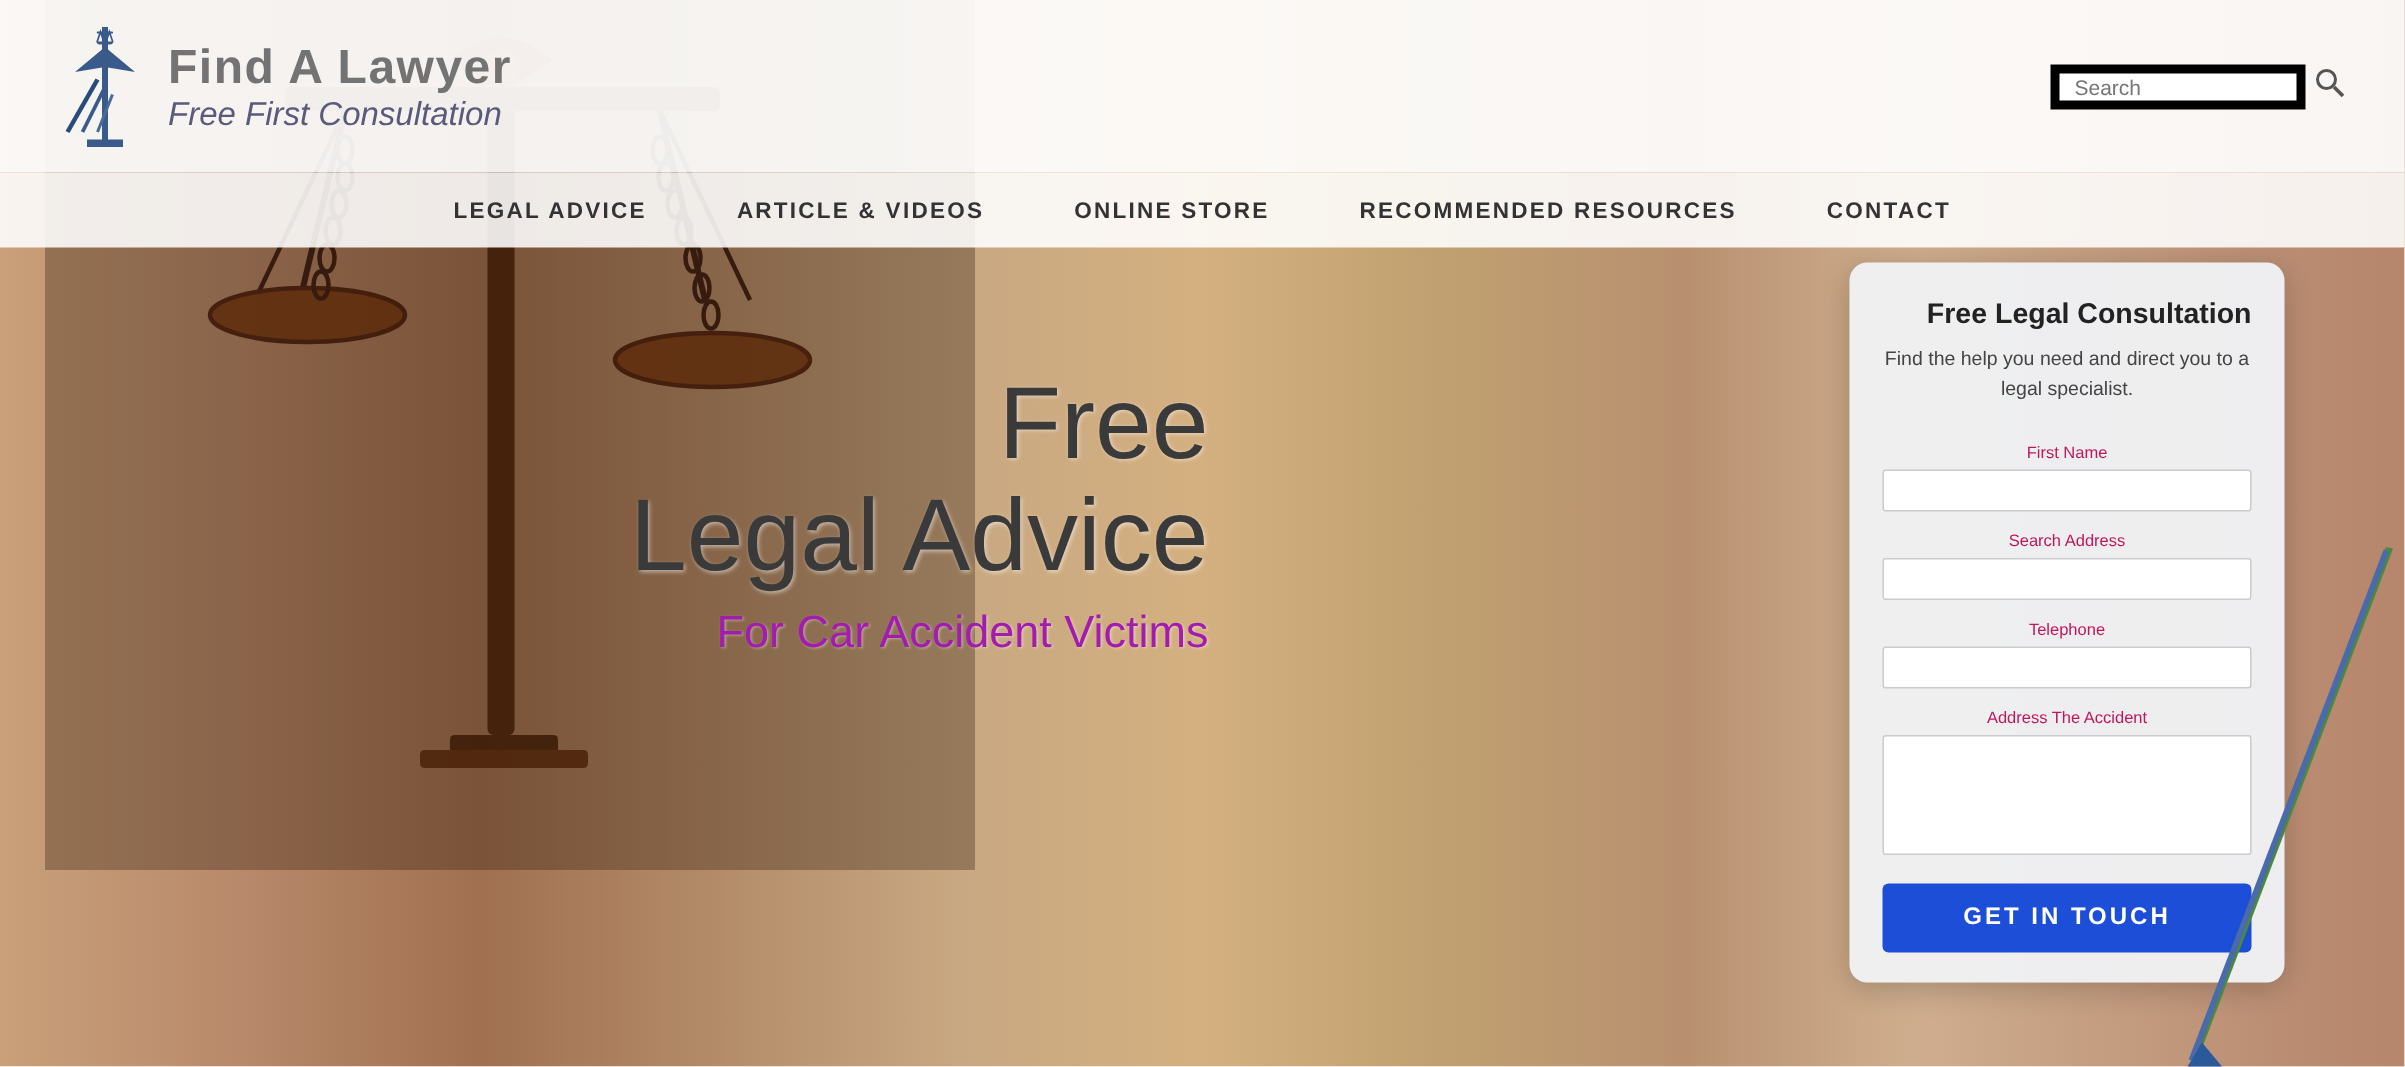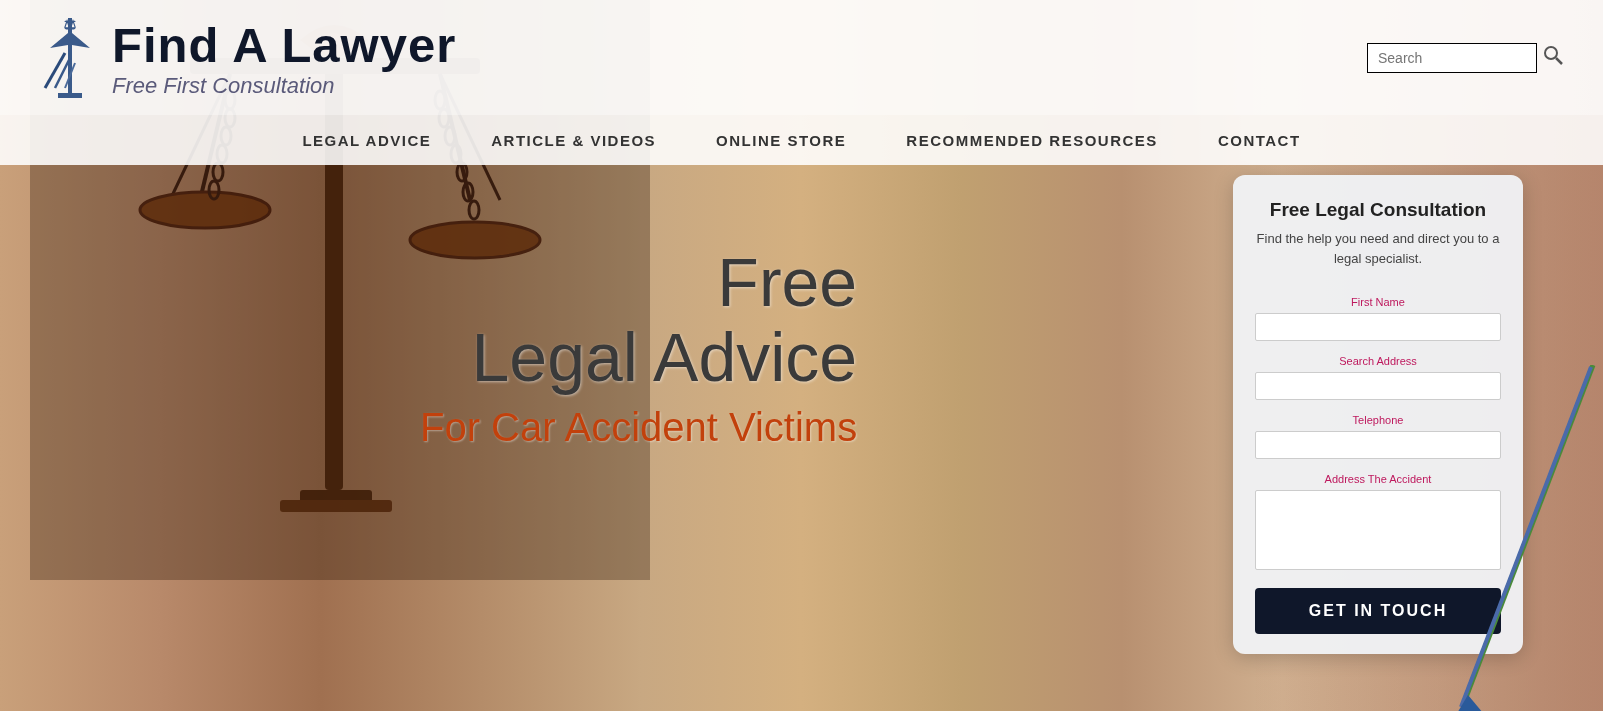--- a/index.html
+++ b/index.html
@@ -33,33 +33,33 @@
 
     .logo-icon {
       width: 60px; height: 90px; position: relative; flex-shrink: 0;
     }
 
     .logo-text {
       display: flex; flex-direction: column;
     }
 
     .logo-title {
-      font-size: 49px; font-weight: bold; color: #0f172a; letter-spacing: 1px;
+      font-size: 32px; font-weight: bold; color: #737373; letter-spacing: 1px;
     }
 
     .logo-subtitle {
       font-size: 22px; color: #5a5a7a; font-style: italic;
     }
 
     .search-area {
       display: flex; align-items: center; gap: 6px;
     }
 
     .search-input {
-      border: 1px solid #000000; padding: 5px 10px; font-size: 14px;
+      border: 6px solid #000000; padding: 5px 10px; font-size: 14px;
       width: 170px; height: 30px; outline: none;
     }
 
     .search-btn {
       background: none; border: none; cursor: pointer; font-size: 18px; color: #555;
     }
 
     
     .nav {
       position: absolute; top: 115px; left: 0; right: 0; height: 50px;
@@ -83,37 +83,37 @@
     .hero-text {
       position: absolute; left: 420px; top: 80px; text-align: right;
     }
 
     .hero-title {
       font-size: 68px; font-weight: 300; color: #3a3a3a; line-height: 1.1;
       text-shadow: 1px 1px 3px rgba(255,255,255,0.5);
     }
 
     .hero-subtitle {
-      font-size: 40px; color: #c2410c; font-weight: 300;
+      font-size: 30px; color: #a21caf; font-weight: 300;
       text-shadow: 1px 1px 2px rgba(255,255,255,0.4);
       margin-top: 10px;
     }
 
     
     .consult-card {
       position: absolute; right: 80px; top: 10px;
       width: 290px;
       background: rgba(240,242,245,0.95);
       border-radius: 12px;
       padding: 24px 22px 20px;
       box-shadow: 0 4px 20px rgba(0,0,0,0.2);
     }
 
     .card-title {
-      font-size: 19px; font-weight: bold; color: #222; text-align: center;
+      font-size: 19px; font-weight: bold; color: #222; text-align: right;
       margin-bottom: 8px;
     }
 
     .card-desc {
       font-size: 13px; color: #444; text-align: center; line-height: 1.5;
       margin-bottom: 28px;
     }
 
     .field-label {
       font-size: 11px; color: #be185d; text-align: center; margin-bottom: 5px;
@@ -125,21 +125,21 @@
       background: #fff; border-radius: 2px;
     }
 
     .field-textarea {
       width: 100%; height: 80px; border: 1px solid #ccc; padding: 6px 8px;
       font-size: 13px; margin-bottom: 14px; outline: none;
       background: #fff; border-radius: 2px; resize: none;
     }
 
     .get-in-touch-btn {
-      width: 100%; padding: 14px; background: #0f172a;
+      width: 100%; padding: 14px; background: #1d4ed8;
       color: #fff; font-size: 16px; font-weight: bold; letter-spacing: 2px;
       border: none; border-radius: 4px; cursor: pointer;
       text-transform: uppercase;
     }
 
     
     .arrow-annotation {
       position: absolute; right: 20px; top: 250px; z-index: 20;
       pointer-events: none;
     }

